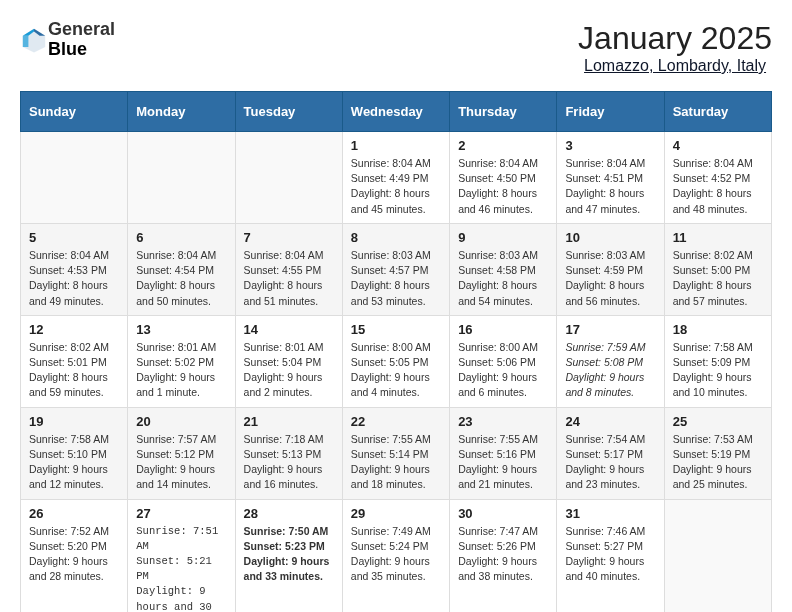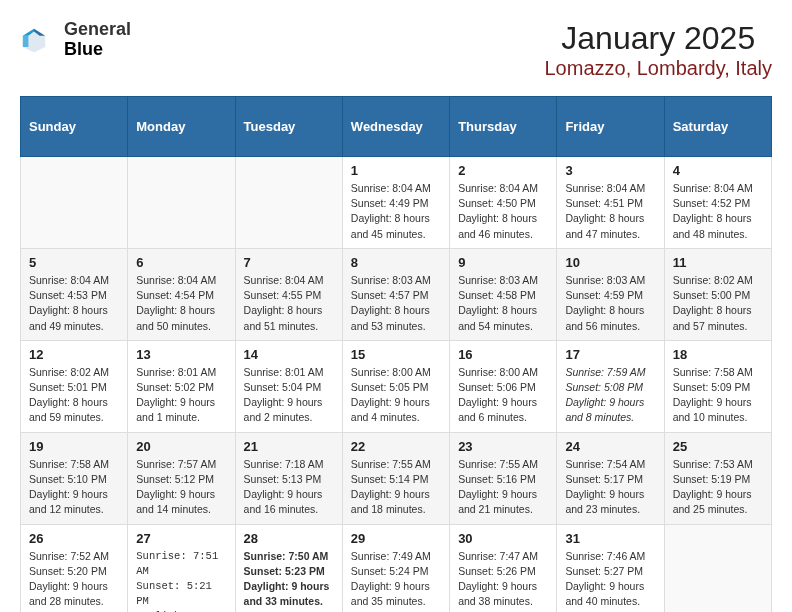--- a/index.html
+++ b/index.html
@@ -12,21 +12,21 @@
     }
     .header-section {
       display: flex;
       justify-content: space-between;
       align-items: flex-start;
       margin-bottom: 16px;
     }
     .logo {
       display: flex;
       align-items: center;
-      gap: 16px;
+      gap: 0;
     }
     .logo-text {
       display: flex;
       flex-direction: column;
       font-size: 18px;
       font-weight: bold;
       line-height: 1.1;
     }
     .logo-general { color: #333; }
     .logo-blue { color: #000000; }
@@ -36,33 +36,34 @@
     }
     .title-section {
       text-align: center;
     }
     .month-year {
       font-size: 32px;
       font-weight: normal;
       color: #222;
     }
     .location {
-      font-size: 20px;
-      color: #7f1d1d;
+      font-size: 16px;
+      color: #0f172a;
+      text-decoration: underline;
     }
     .calendar {
       width: 100%;
       border-collapse: collapse;
       border: 1px solid #ccc;
     }
     .calendar thead tr th {
       background-color: #2e6da4;
       color: #fff;
       text-align: left;
-      padding: 22px 8px;
+      padding: 12px 8px;
       font-size: 13px;
       font-weight: bold;
       border: 1px solid #1a5a8a;
     }
     .calendar tbody tr td {
       vertical-align: top;
       padding: 6px 8px;
       border: 1px solid #ddd;
       width: 107px;
       font-size: 11px;

